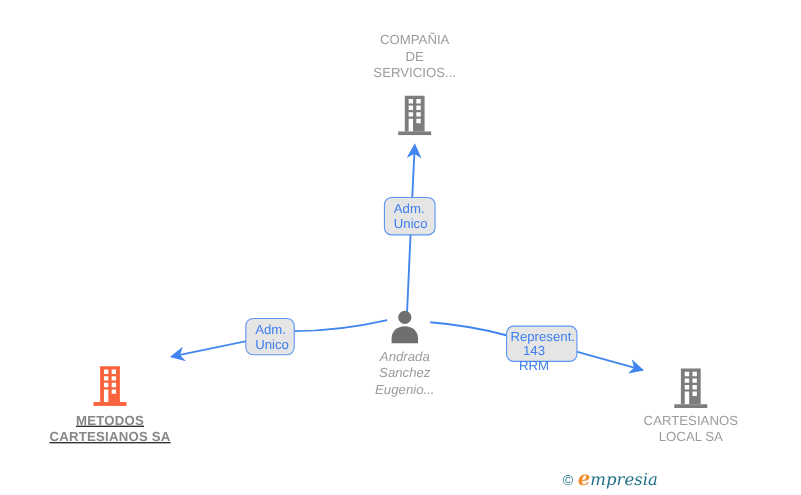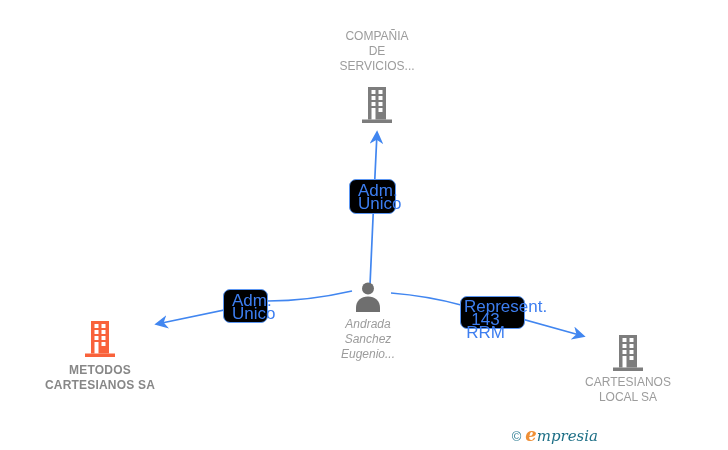--- a/index.html
+++ b/index.html
@@ -11,37 +11,37 @@
   svg.edges{position:absolute;left:0;top:0;width:728px;height:450px;z-index:1;}
 
   .node{position:absolute;display:flex;flex-direction:column;align-items:center;z-index:2;}
   .node .label{
     white-space:pre-line;text-align:center;font-size:12px;line-height:15px;color:#9c9c9c;
   }
   .node .label.bold{font-weight:bold;color:#878787;letter-spacing:.2px;}
   .node .icon-wrap{line-height:0;}
 
   .edge-label{
-    position:absolute;z-index:3;background:#000000;
+    position:absolute;z-index:3;background:#e5e5e5;
     border:1.5px solid #5b96f3;border-radius:7px;
-    color:#3d7ef0;font-size:17px;line-height:13px;
+    color:#3d7ef0;font-size:12px;line-height:13px;
     white-space:pre-line;box-sizing:border-box;
   }
   .edge-label.left-align{text-align:left;padding:4px 4px 0 8px;}
   .edge-label.center-align{text-align:center;padding:3px 17px 0 3px;}
 
   #label-top{left:349px;top:179px;width:47px;height:35px;}
   #label-left{left:223px;top:289px;width:45px;height:34px;}
   #label-right{left:460px;top:296px;width:65px;height:33px;}
 
   #node-company-top{left:317px;top:29px;width:120px;}
   #node-company-top .icon-wrap{margin-top:11px;}
   #node-person{left:308px;top:281px;width:120px;font-style:italic;}
   #node-person .icon-wrap{margin-bottom:4px;}
-  #node-company-left{left:20px;top:319px;width:160px;}
+  #node-company-left{left:20px;top:331px;width:160px;text-decoration:underline;}
   #node-company-left .icon-wrap{margin-bottom:6px;}
   #node-company-right{left:558px;top:333px;width:140px;}
   #node-company-right .icon-wrap{margin-bottom:4px;}
 
   .brand{
     position:absolute;right:4px;bottom:4px;z-index:2;
     font-family:"DejaVu Serif", serif;font-style:italic;line-height:18px;margin-top:48px;
   }
   .brand .copy{font-style:normal;color:#2a7b91;font-size:13px;margin-right:4px;font-family:"Liberation Sans",sans-serif;}
   .brand .e{color:#ef8f35;font-size:18px;font-weight:bold;}

